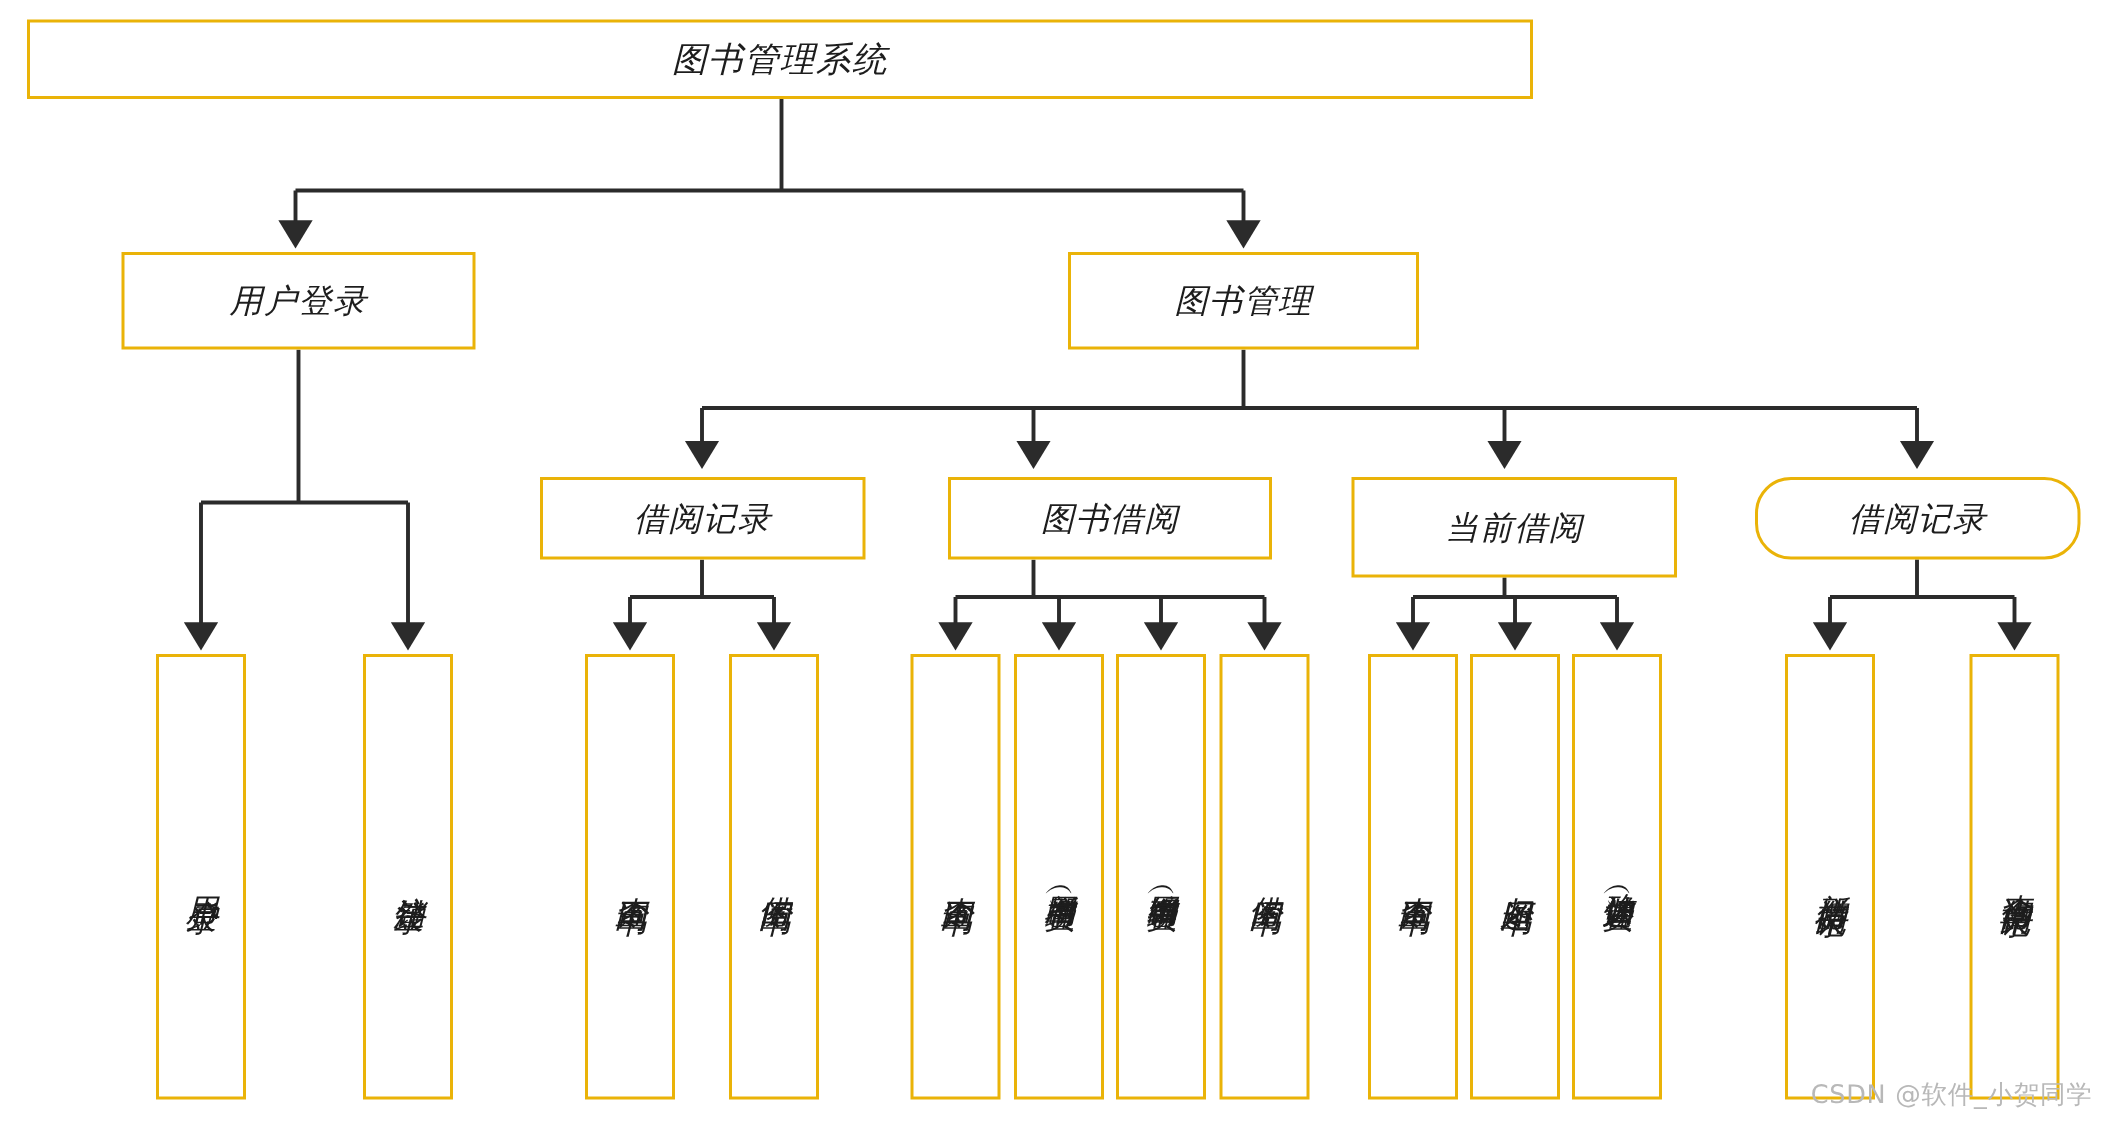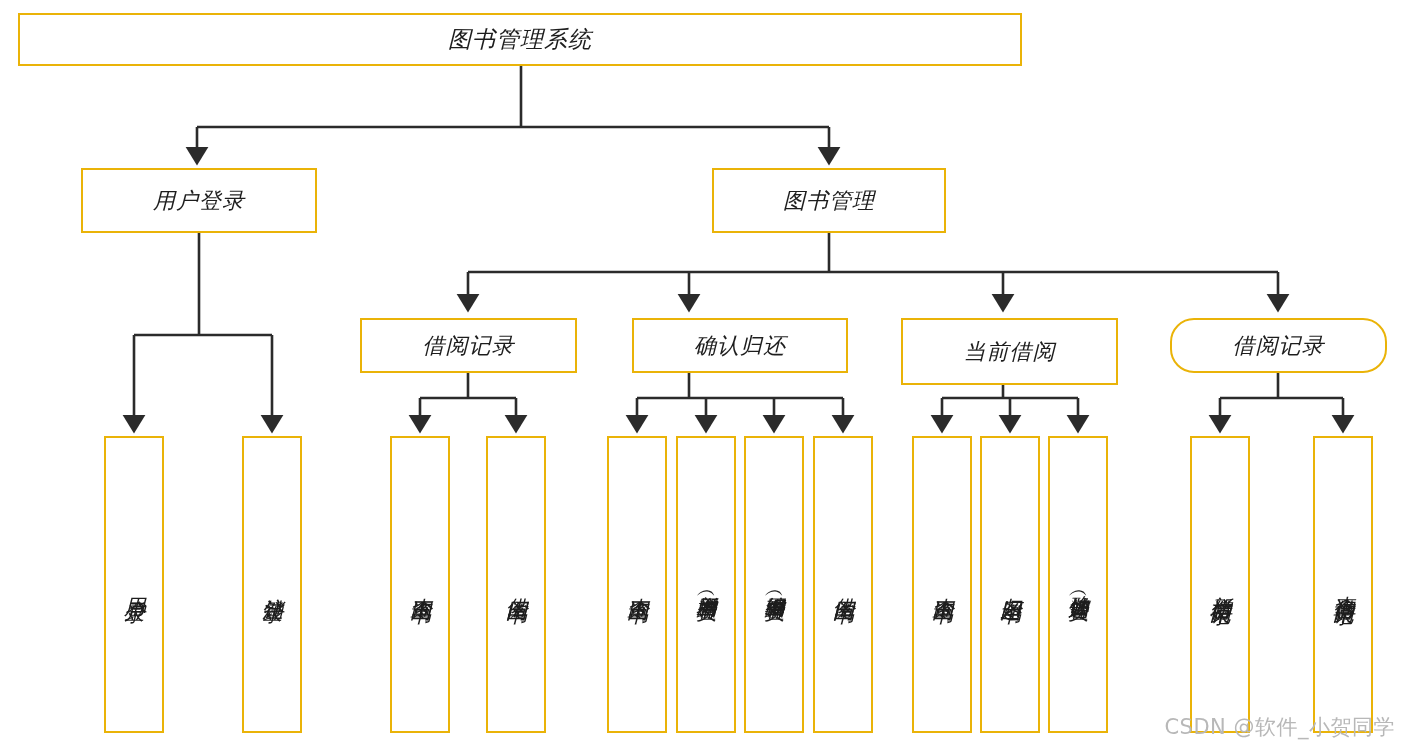--- a/index.html
+++ b/index.html
@@ -4,21 +4,21 @@
 <style>
   html,body{margin:0;padding:0;background:#ffffff;}
   body{font-family:"DejaVu Sans","Liberation Sans",sans-serif;}
   #canvas{position:relative;width:1405px;height:747px;background:#ffffff;overflow:hidden;}
   #wires{position:absolute;left:0;top:0;width:1405px;height:747px;}
   .node{position:absolute;box-sizing:border-box;background:#ffffff;border:2px solid #eab308;display:flex;align-items:center;justify-content:center;color:#1d1d1d;font-style:italic;}
   .node.h{font-size:22px;letter-spacing:1px;}
   .node.h.root{font-size:23px;}
   .node.v{writing-mode:vertical-rl;text-orientation:upright;font-size:21px;line-height:1.18;letter-spacing:2px;padding:4px 0;text-align:center;}
   .node.v.tall{font-size:20px;letter-spacing:1px;}
-  .watermark{position:absolute;right:10px;bottom:6px;font-size:21px;color:#b8b8b8;letter-spacing:.5px;white-space:nowrap;}
+  .watermark{position:absolute;right:10px;bottom:6px;font-size:17px;color:#b8b8b8;letter-spacing:.5px;white-space:nowrap;}
 </style>
 </head>
 <body>
 
 <div id="canvas">
 
   <svg id="wires" viewBox="0 0 1405 747">
     <defs>
       <marker id="arw" markerWidth="11" markerHeight="11" refX="1.2" refY="5" orient="auto" markerUnits="strokeWidth">
         <path d="M0,0.6 L7.2,5 L0,9.4 z" fill="#2b2b2b"></path>
@@ -76,21 +76,21 @@
       <span>用户登录</span>
     </div>
   <div class="node h" style="left:712px;top:168px;width:234px;height:65px;">
       <span>图书管理</span>
     </div>
 
   <div class="node h" style="left:360px;top:318px;width:217px;height:55px;">
       <span>借阅记录</span>
     </div>
   <div class="node h" style="left:632px;top:318px;width:216px;height:55px;">
-      <span>确认归还</span>
+      <span>图书借阅</span>
     </div>
   <div class="node h" style="left:901px;top:318px;width:217px;height:67px;">
       <span>当前借阅</span>
     </div>
   <div class="node h" style="left:1170px;top:318px;width:217px;height:55px;border-radius:24px;">
       <span>借阅记录</span>
     </div>
 
   <div class="node v" style="left:104px;top:436px;width:60px;height:297px;">
       <span>用户登录</span>

